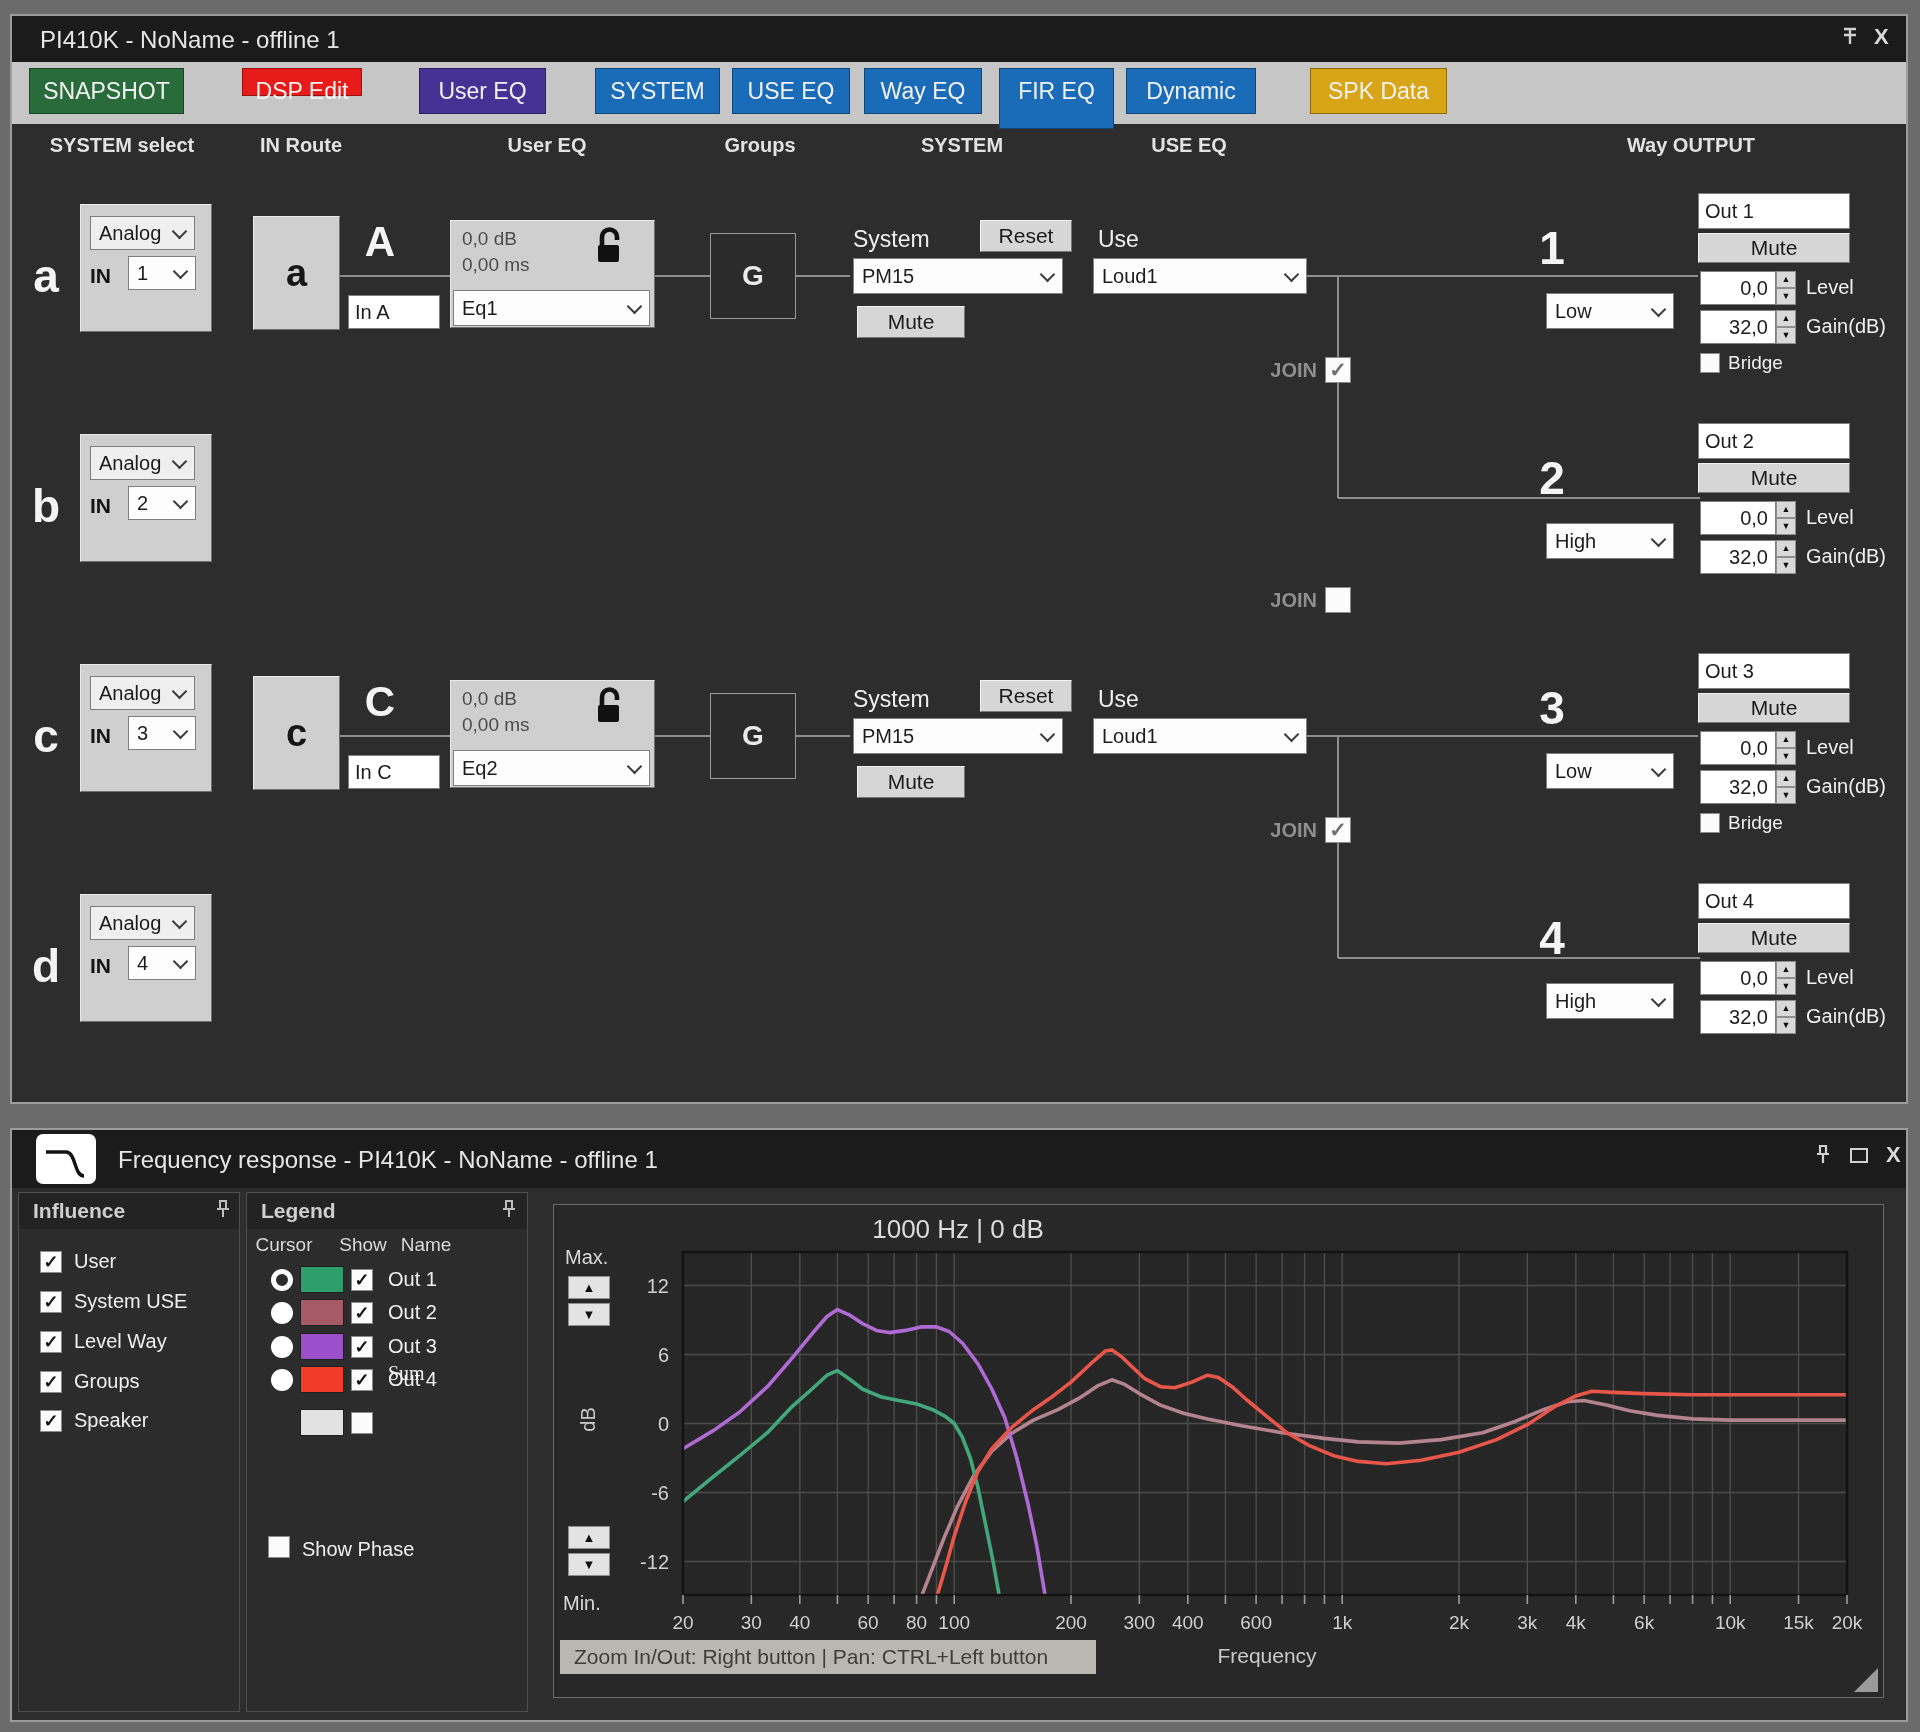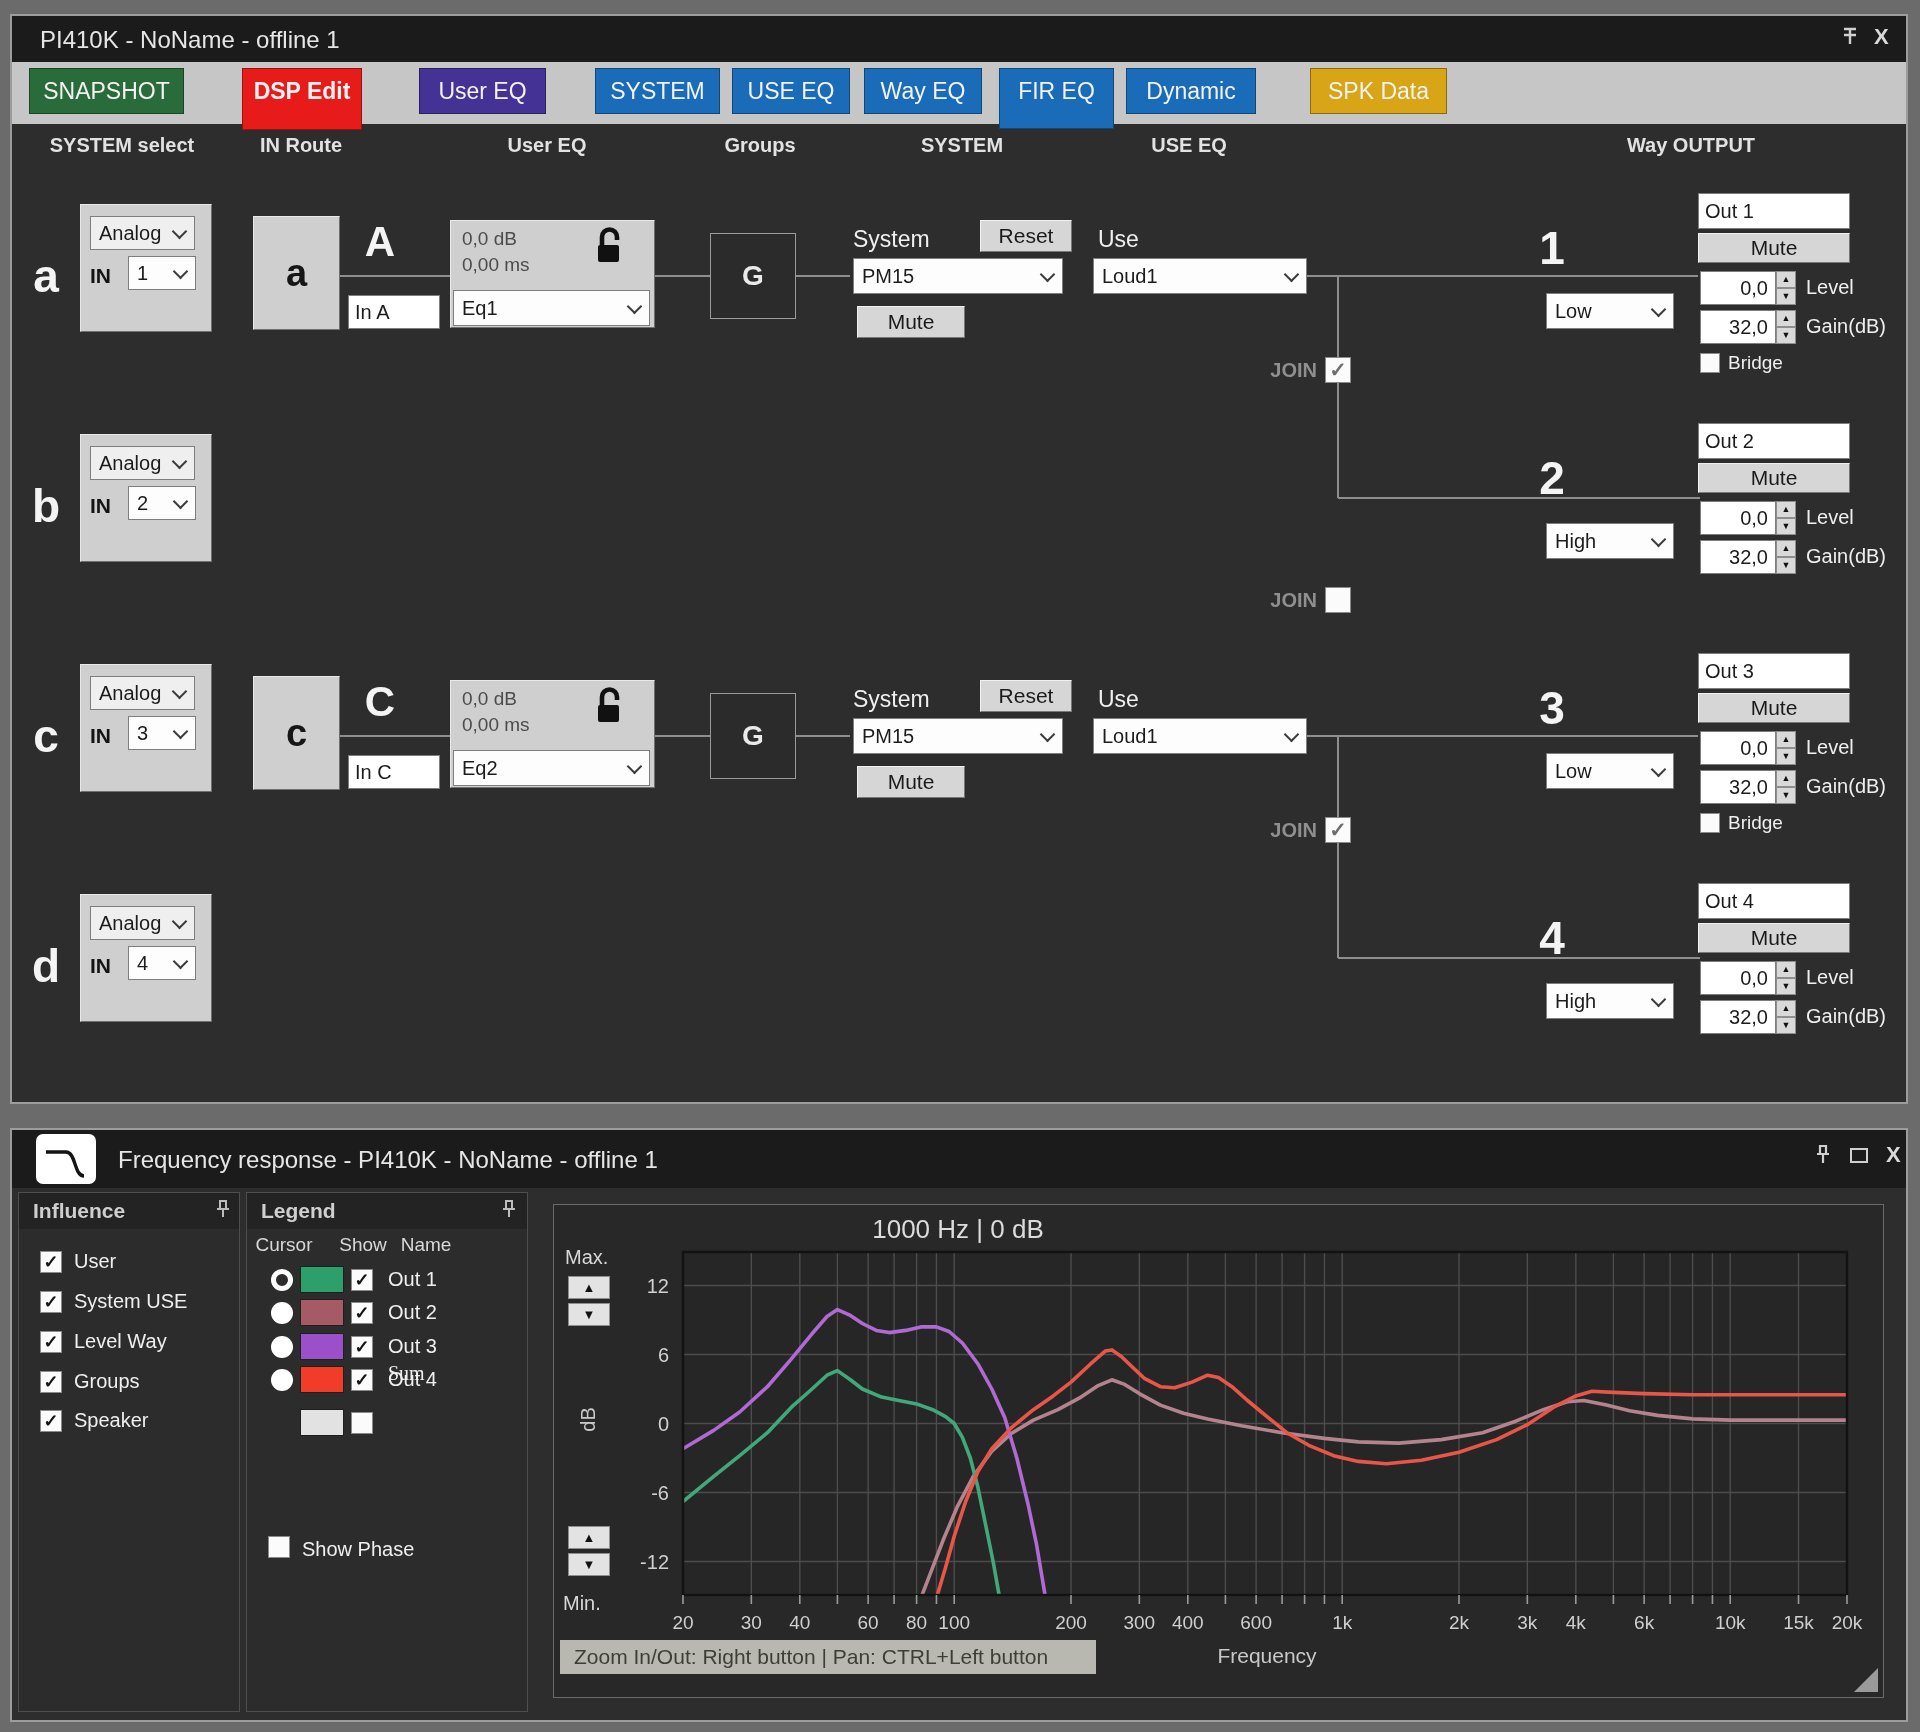--- a/index.html
+++ b/index.html
@@ -245,21 +245,21 @@
   <div class="abs bigspinbtn" id="max-up">▲</div>
   <div class="abs bigspinbtn" id="max-down">▼</div>
   <div class="abs bigspinbtn" id="min-up">▲</div>
   <div class="abs bigspinbtn" id="min-down">▼</div>
   <div class="abs minmaxlab" id="min-label">Min.</div>
   <div class="abs" id="db-label">dB</div>
   <div class="abs" id="status-bar">Zoom In/Out: Right button | Pan: CTRL+Left button</div>
   <div class="abs" id="freq-axis-label">Frequency</div>
   <div class="abs" id="resize-grip"></div>
 <div class="abs tab" style="left: 29px; top: 68px; width: 155px; height: 46px; background: rgb(42, 107, 60); line-height: 44px;">SNAPSHOT</div>
-    <div class="abs tab" style="left: 242px; top: 68px; width: 120px; height: 62px; background: rgb(232, 27, 27); line-height: 44px; font-weight: bold;">DSP Edit</div>
+    <div class="abs tab" style="left: 242px; top: 68px; width: 120px; height: 28px; background: rgb(232, 27, 27); line-height: 44px;">DSP Edit</div>
     <div class="abs tab" style="left: 419px; top: 68px; width: 127px; height: 46px; background: rgb(69, 50, 149); line-height: 44px;">User EQ</div>
     <div class="abs tab" style="left: 595px; top: 68px; width: 125px; height: 46px; background: rgb(26, 108, 184); line-height: 44px;">SYSTEM</div>
     <div class="abs tab" style="left: 732px; top: 68px; width: 118px; height: 46px; background: rgb(26, 108, 184); line-height: 44px;">USE EQ</div>
     <div class="abs tab" style="left: 864px; top: 68px; width: 118px; height: 46px; background: rgb(26, 108, 184); line-height: 44px;">Way EQ</div>
     <div class="abs tab" style="left: 999px; top: 68px; width: 115px; height: 61px; background: rgb(26, 108, 184); line-height: 44px;">FIR EQ</div>
     <div class="abs tab" style="left: 1126px; top: 68px; width: 130px; height: 46px; background: rgb(26, 108, 184); line-height: 44px;">Dynamic</div>
     <div class="abs tab" style="left: 1310px; top: 68px; width: 137px; height: 46px; background: rgb(216, 165, 23); line-height: 44px;">SPK Data</div>
     <div class="abs colhead" style="left: 12px; top: 132px; width: 220px; height: 26px; line-height: 26px;">SYSTEM select</div>
     <div class="abs colhead" style="left: 191px; top: 132px; width: 220px; height: 26px; line-height: 26px;">IN Route</div>
     <div class="abs colhead" style="left: 437px; top: 132px; width: 220px; height: 26px; line-height: 26px;">User EQ</div>

